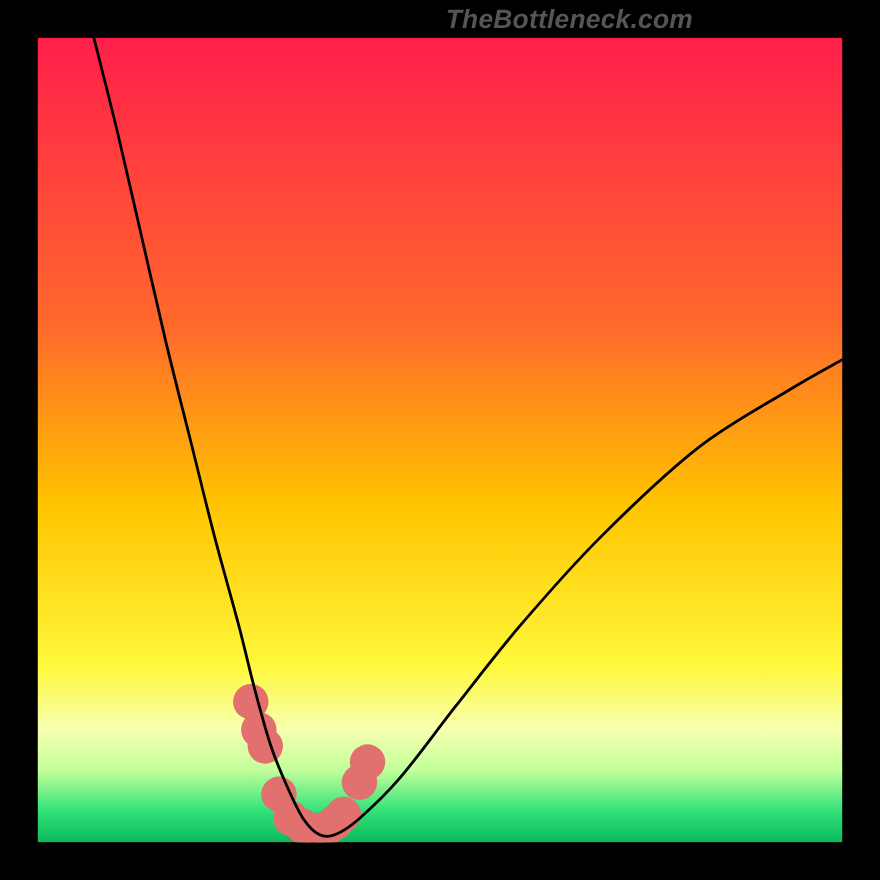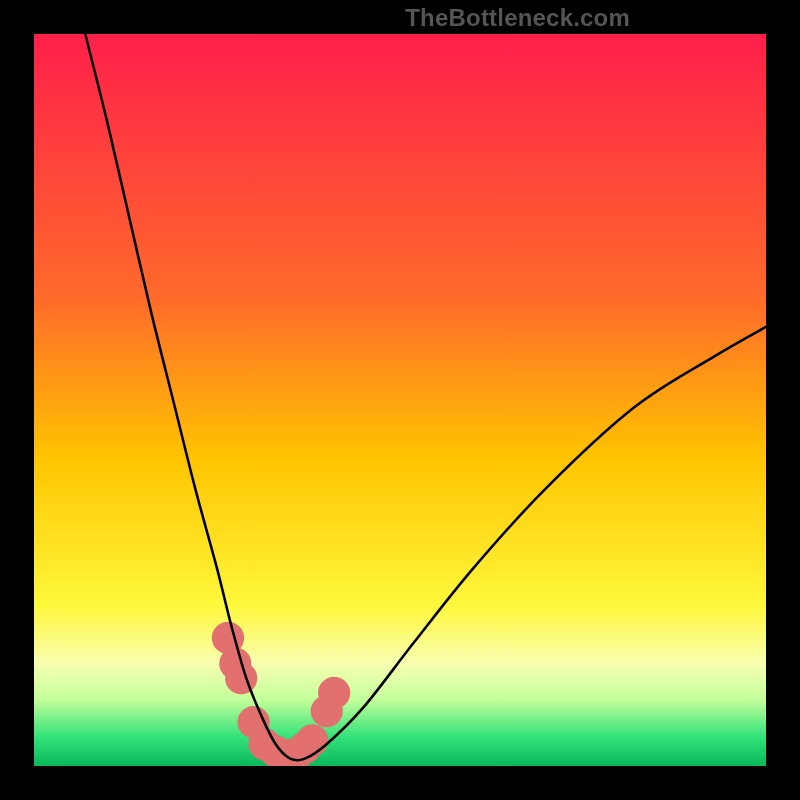--- a/index.html
+++ b/index.html
@@ -8,20 +8,21 @@
     width: 800px;
     height: 800px;
     background: #000;
     overflow: hidden;
   }
   .frame {
     position: absolute;
     width: 640px;
     height: 800px;
     background: #000;
+    font-style: italic;
   }
   .plot-area {
     position: absolute;
     left: 34px;
     top: 34px;
     width: 732px;
     height: 732px;
     overflow: hidden;
   }
   .gradient {

